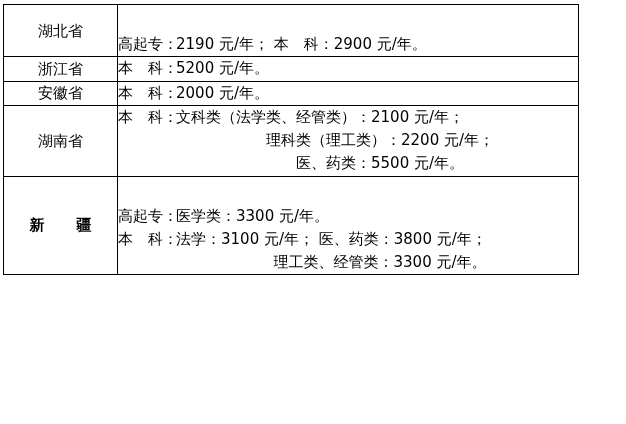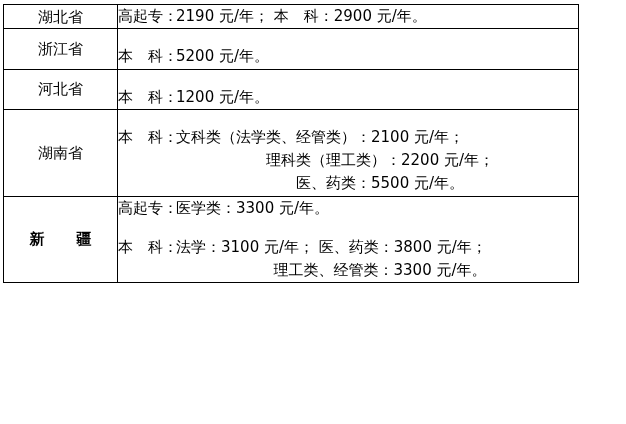--- a/index.html
+++ b/index.html
@@ -42,27 +42,27 @@
     white-space: nowrap;
   }
   .line.indent {
     padding-left: 64px;
     text-align: center;
   }
   .lbl {
     display: inline-block;
     width: 58px;
     letter-spacing: 0;
+    margin-top: 28px;
   }
   .lbl-spread {
     display: inline-block;
     width: 58px;
     text-align: justify;
     text-align-last: justify;
-    margin-top: 16px;
   }
   .region-spread {
     display: inline-block;
     width: 62px;
     text-align: justify;
     text-align-last: justify;
     font-weight: bold;
   }
 </style>
 </head>
@@ -76,23 +76,23 @@
           <span class="line"><span class="lbl">高起专：</span><span>2190 元/年；  本　科：2900 元/年。</span></span>
         </td>
       </tr>
       <tr>
         <td class="region-cell"><span>浙江省</span></td>
         <td class="detail-cell">
           <span class="line"><span class="lbl-spread">本　科：</span><span>5200 元/年。</span></span>
         </td>
       </tr>
       <tr>
-        <td class="region-cell"><span>河北省</span></td>
+        <td class="region-cell"><span>安徽省</span></td>
         <td class="detail-cell">
-          <span class="line"><span class="lbl-spread">本　科：</span><span>1200 元/年。</span></span>
+          <span class="line"><span class="lbl-spread">本　科：</span><span>2000 元/年。</span></span>
         </td>
       </tr>
       <tr>
         <td class="region-cell"><span>湖南省</span></td>
         <td class="detail-cell">
           <span class="line"><span class="lbl-spread">本　科：</span><span>文科类（法学类、经管类）：2100 元/年；</span></span>
           <span class="line indent"><span>理科类（理工类）：2200 元/年；</span></span>
           <span class="line indent"><span>医、药类：5500 元/年。</span></span>
         </td>
       </tr>

